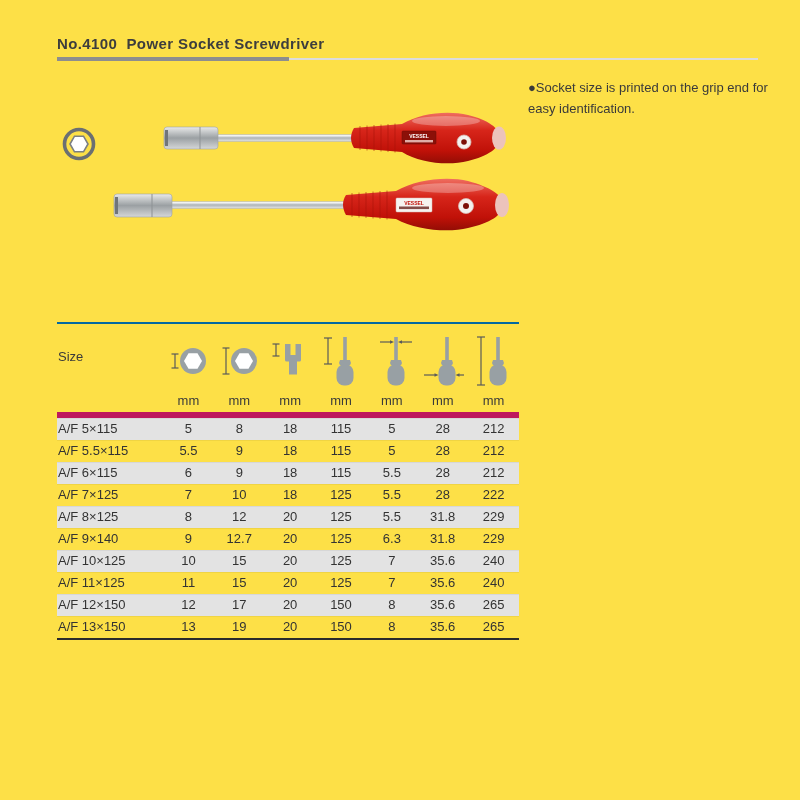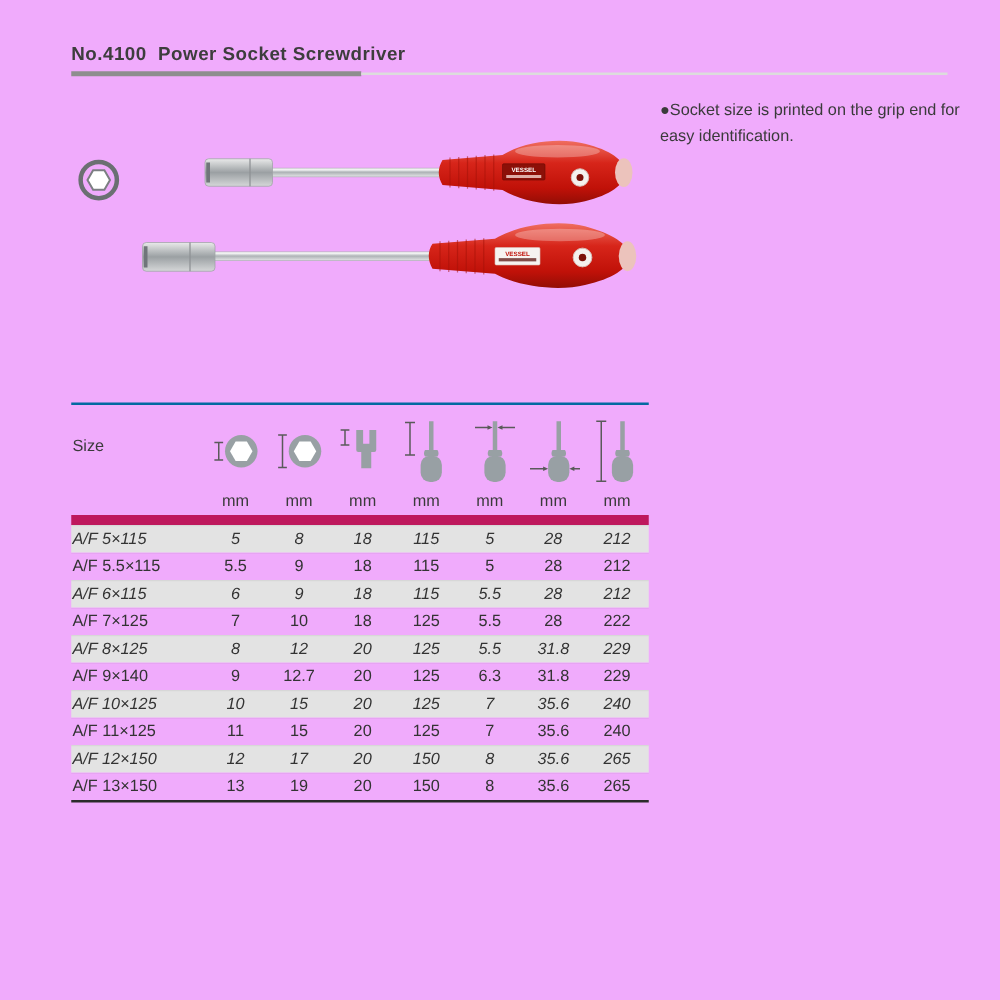--- a/index.html
+++ b/index.html
@@ -1,16 +1,16 @@
 <!DOCTYPE html>
 <html><head>
 <meta charset="utf-8">
 <style>
   html,body{margin:0;padding:0;background:#fff;}
-  .page{position:relative;width:800px;height:800px;background:#f0abfc;
+  .page{position:relative;width:800px;height:800px;background:#fde047;
         font-family:"Liberation Sans",sans-serif;overflow:hidden;}
 
   
   .title{position:absolute;left:57px;top:35px;font-size:15px;font-weight:bold;
          color:#3d3d3d;white-space:pre;letter-spacing:.4px;}
   .rule{position:absolute;left:57px;top:57px;width:701px;height:4px;}
   .rule .dark{position:absolute;left:0;top:0;width:232px;height:4px;background:#8e8e8e;}
   .rule .light{position:absolute;left:232px;top:1px;width:469px;height:2px;background:#dcdcdc;}
 
   
@@ -20,25 +20,25 @@
 
   
   .photo{position:absolute;left:50px;top:93px;}
 
   
   .size-table{position:absolute;left:57px;top:322px;width:462px;}
   .grid-row{display:grid;grid-template-columns:106px repeat(7,1fr);}
   .thead-icons{border-top:2px solid #0369a1;height:64px;}
   .size-label{font-size:13px;color:#3a3a3a;align-self:center;padding-left:1px;}
   .icon-cell{display:flex;justify-content:center;align-items:flex-end;height:100%;padding-bottom:1px;}
-  .thead-units{height:24px;border-bottom:8px solid #be185d;}
+  .thead-units{height:24px;border-bottom:6px solid #be185d;}
   .unit-cell{font-size:13px;color:#3a3a3a;text-align:center;align-self:center;}
   .tbody{border-bottom:2px solid #2b2b2b;}
   .trow{height:22px;box-shadow:inset 0 1px 0 rgba(0,0,0,0.05);}
-  .trow.shaded{background:#e3e3e3;font-style:italic;}
+  .trow.shaded{background:#e3e3e3;}
   .cell{font-size:13px;color:#333;line-height:22px;overflow:hidden;}
   .cell.label{padding-left:1px;white-space:pre;}
   .cell.val{text-align:center;}
 
   .dim-icon{display:block;}
 </style>
 </head>
 <body>
 
 <div class="page">

